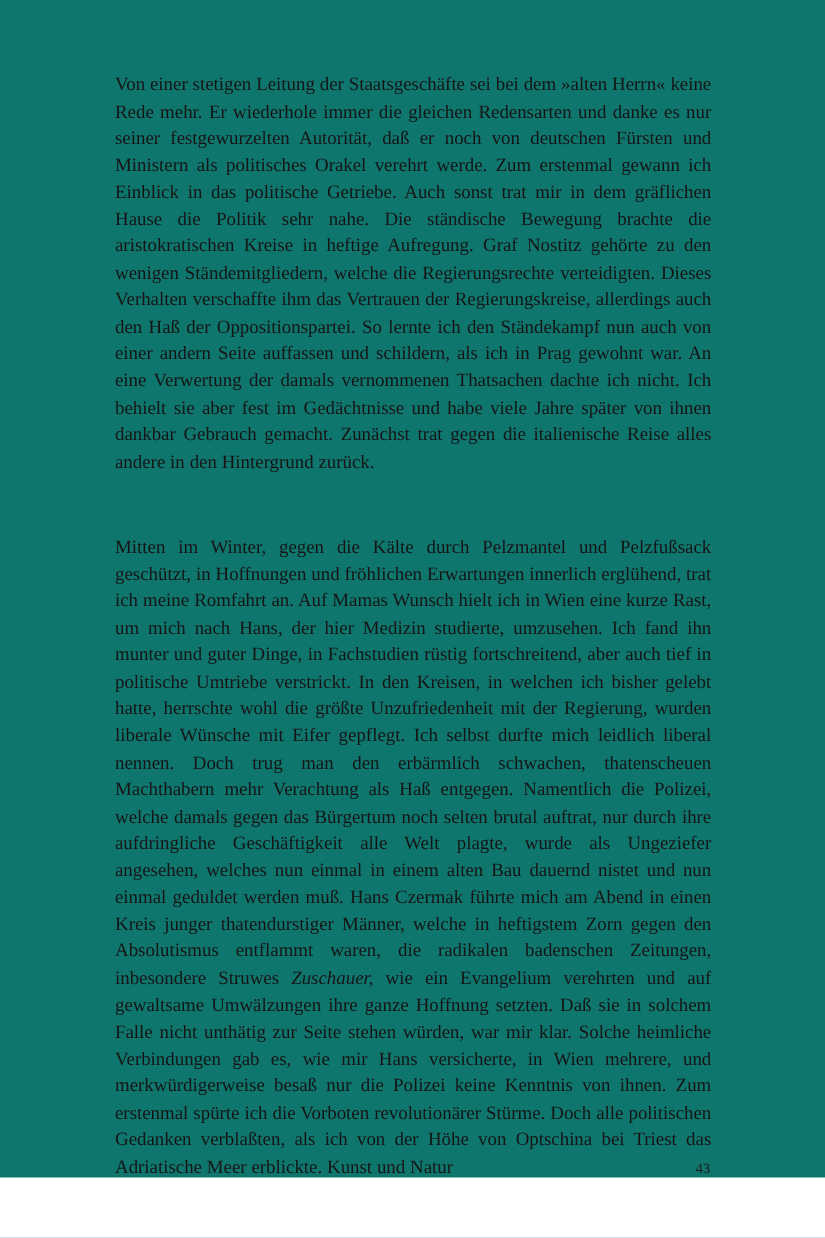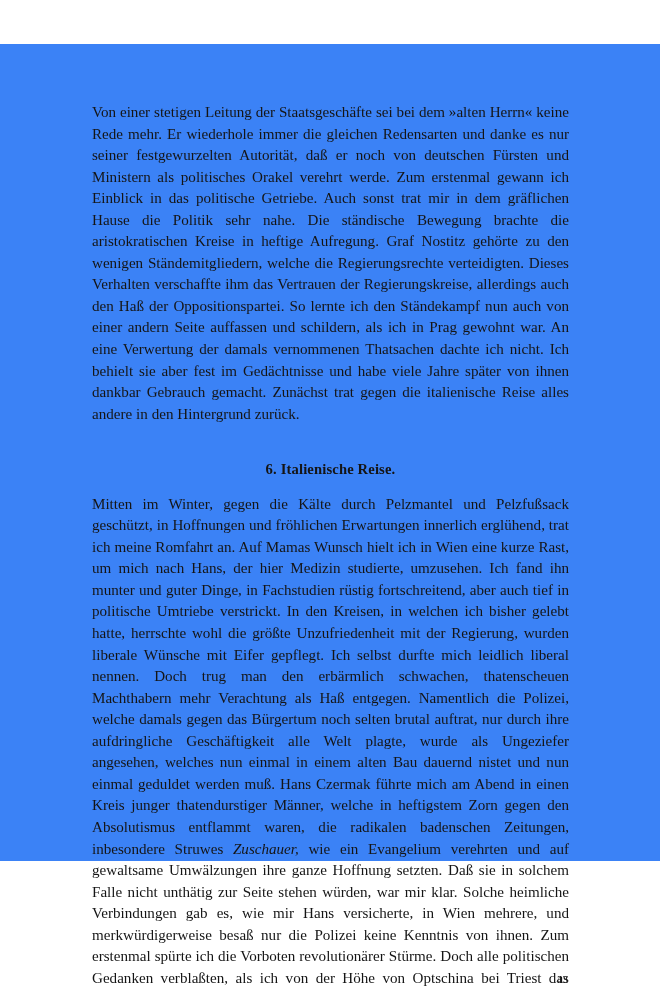--- a/index.html
+++ b/index.html
@@ -13,24 +13,23 @@
     height: 990px;
     overflow: hidden;
     font-family: "Liberation Serif", "DejaVu Serif", serif;
     color: #151515;
     -webkit-font-smoothing: antialiased;
   }
 
   #page {
     position: relative;
     width: 660px;
-    height: 817px;
-    background: #3b82f6;
+    height: 942px;
+    background: #0f766e;
     box-sizing: border-box;
-    margin-top: 44px;
   }
 
   
   #textblock {
     position: absolute;
     left: 92px;
     top: 58px;
     width: 477px;
   }
 
@@ -85,21 +84,20 @@
 <body>
 
 <div id="page">
 
   <div id="textblock">
 
     <p class="body-par">Von einer stetigen Leitung der Staatsgeschäfte sei bei dem »alten Herrn« keine Rede mehr. Er wiederhole immer die gleichen Redensarten und danke es nur seiner festgewurzelten Autorität, daß er noch von deutschen Fürsten und Ministern als politisches Orakel verehrt werde. Zum erstenmal gewann ich Einblick in das politische Getriebe. Auch sonst trat mir in dem gräflichen Hause die Politik sehr nahe. Die ständische Bewegung brachte die aristokratischen Kreise in heftige Aufregung. Graf Nostitz gehörte zu den wenigen Ständemitgliedern, welche die Regierungsrechte verteidigten. Dieses Verhalten verschaffte ihm das Vertrauen der Regierungskreise, allerdings auch den Haß der Oppositionspartei. So lernte ich den Ständekampf nun auch von einer andern Seite auffassen und schildern, als ich in Prag gewohnt war. An eine Verwertung der damals vernommenen Thatsachen dachte ich nicht. Ich behielt sie aber fest im Gedächtnisse und habe viele Jahre später von ihnen dankbar Gebrauch gemacht. Zunächst trat gegen die italienische Reise alles andere in den Hintergrund zurück.</p>
 
     <div class="gap-before-heading"></div>
 
-    <h2 class="section-heading">6. Italienische Reise.</h2>
 
     <div class="gap-after-heading"></div>
 
     <p class="body-par"><span>Mitten im Winter, gegen die Kälte durch Pelzmantel und Pelzfußsack geschützt, in Hoffnungen und fröhlichen Erwartungen innerlich erglühend, trat ich meine Romfahrt an. Auf Mamas Wunsch hielt ich in Wien eine kurze Rast, um mich nach Hans, der hier Medizin studierte, umzusehen. Ich fand ihn munter und guter Dinge, in Fachstudien rüstig fortschreitend, aber auch tief in politische Umtriebe verstrickt. In den Kreisen, in welchen ich bisher gelebt hatte, herrschte wohl die größte Unzufriedenheit mit der Regierung, wurden liberale Wünsche mit Eifer gepflegt. Ich selbst durfte mich leidlich liberal nennen. Doch trug man den erbärmlich schwachen, thatenscheuen Machthabern mehr Verachtung als Haß entgegen. Namentlich die Polizei, welche damals gegen das Bürgertum noch selten brutal auftrat, nur durch ihre aufdringliche Geschäftigkeit alle Welt plagte, wurde als Ungeziefer angesehen, welches nun einmal in einem alten Bau dauernd nistet und nun einmal geduldet werden muß. Hans Czermak führte mich am Abend in einen Kreis junger thatendurstiger Männer, welche in heftigstem Zorn gegen den Absolutismus entflammt waren, die radikalen badenschen Zeitungen, inbesondere Struwes </span><em class="work-title">Zuschauer,</em><span> wie ein Evangelium verehrten und auf gewaltsame Umwälzungen ihre ganze Hoffnung setzten. Daß sie in solchem Falle nicht unthätig zur Seite stehen würden, war mir klar. Solche heimliche Verbindungen gab es, wie mir Hans versicherte, in Wien mehrere, und merkwürdigerweise besaß nur die Polizei keine Kenntnis von ihnen. Zum erstenmal spürte ich die Vorboten revolutionärer Stürme. Doch alle politischen Gedanken verblaßten, als ich von der Höhe von Optschina bei Triest das Adriatische Meer erblickte. Kunst und Natur</span></p>
 
   </div>
 
   <div id="folio">43</div>
 
 </div>

